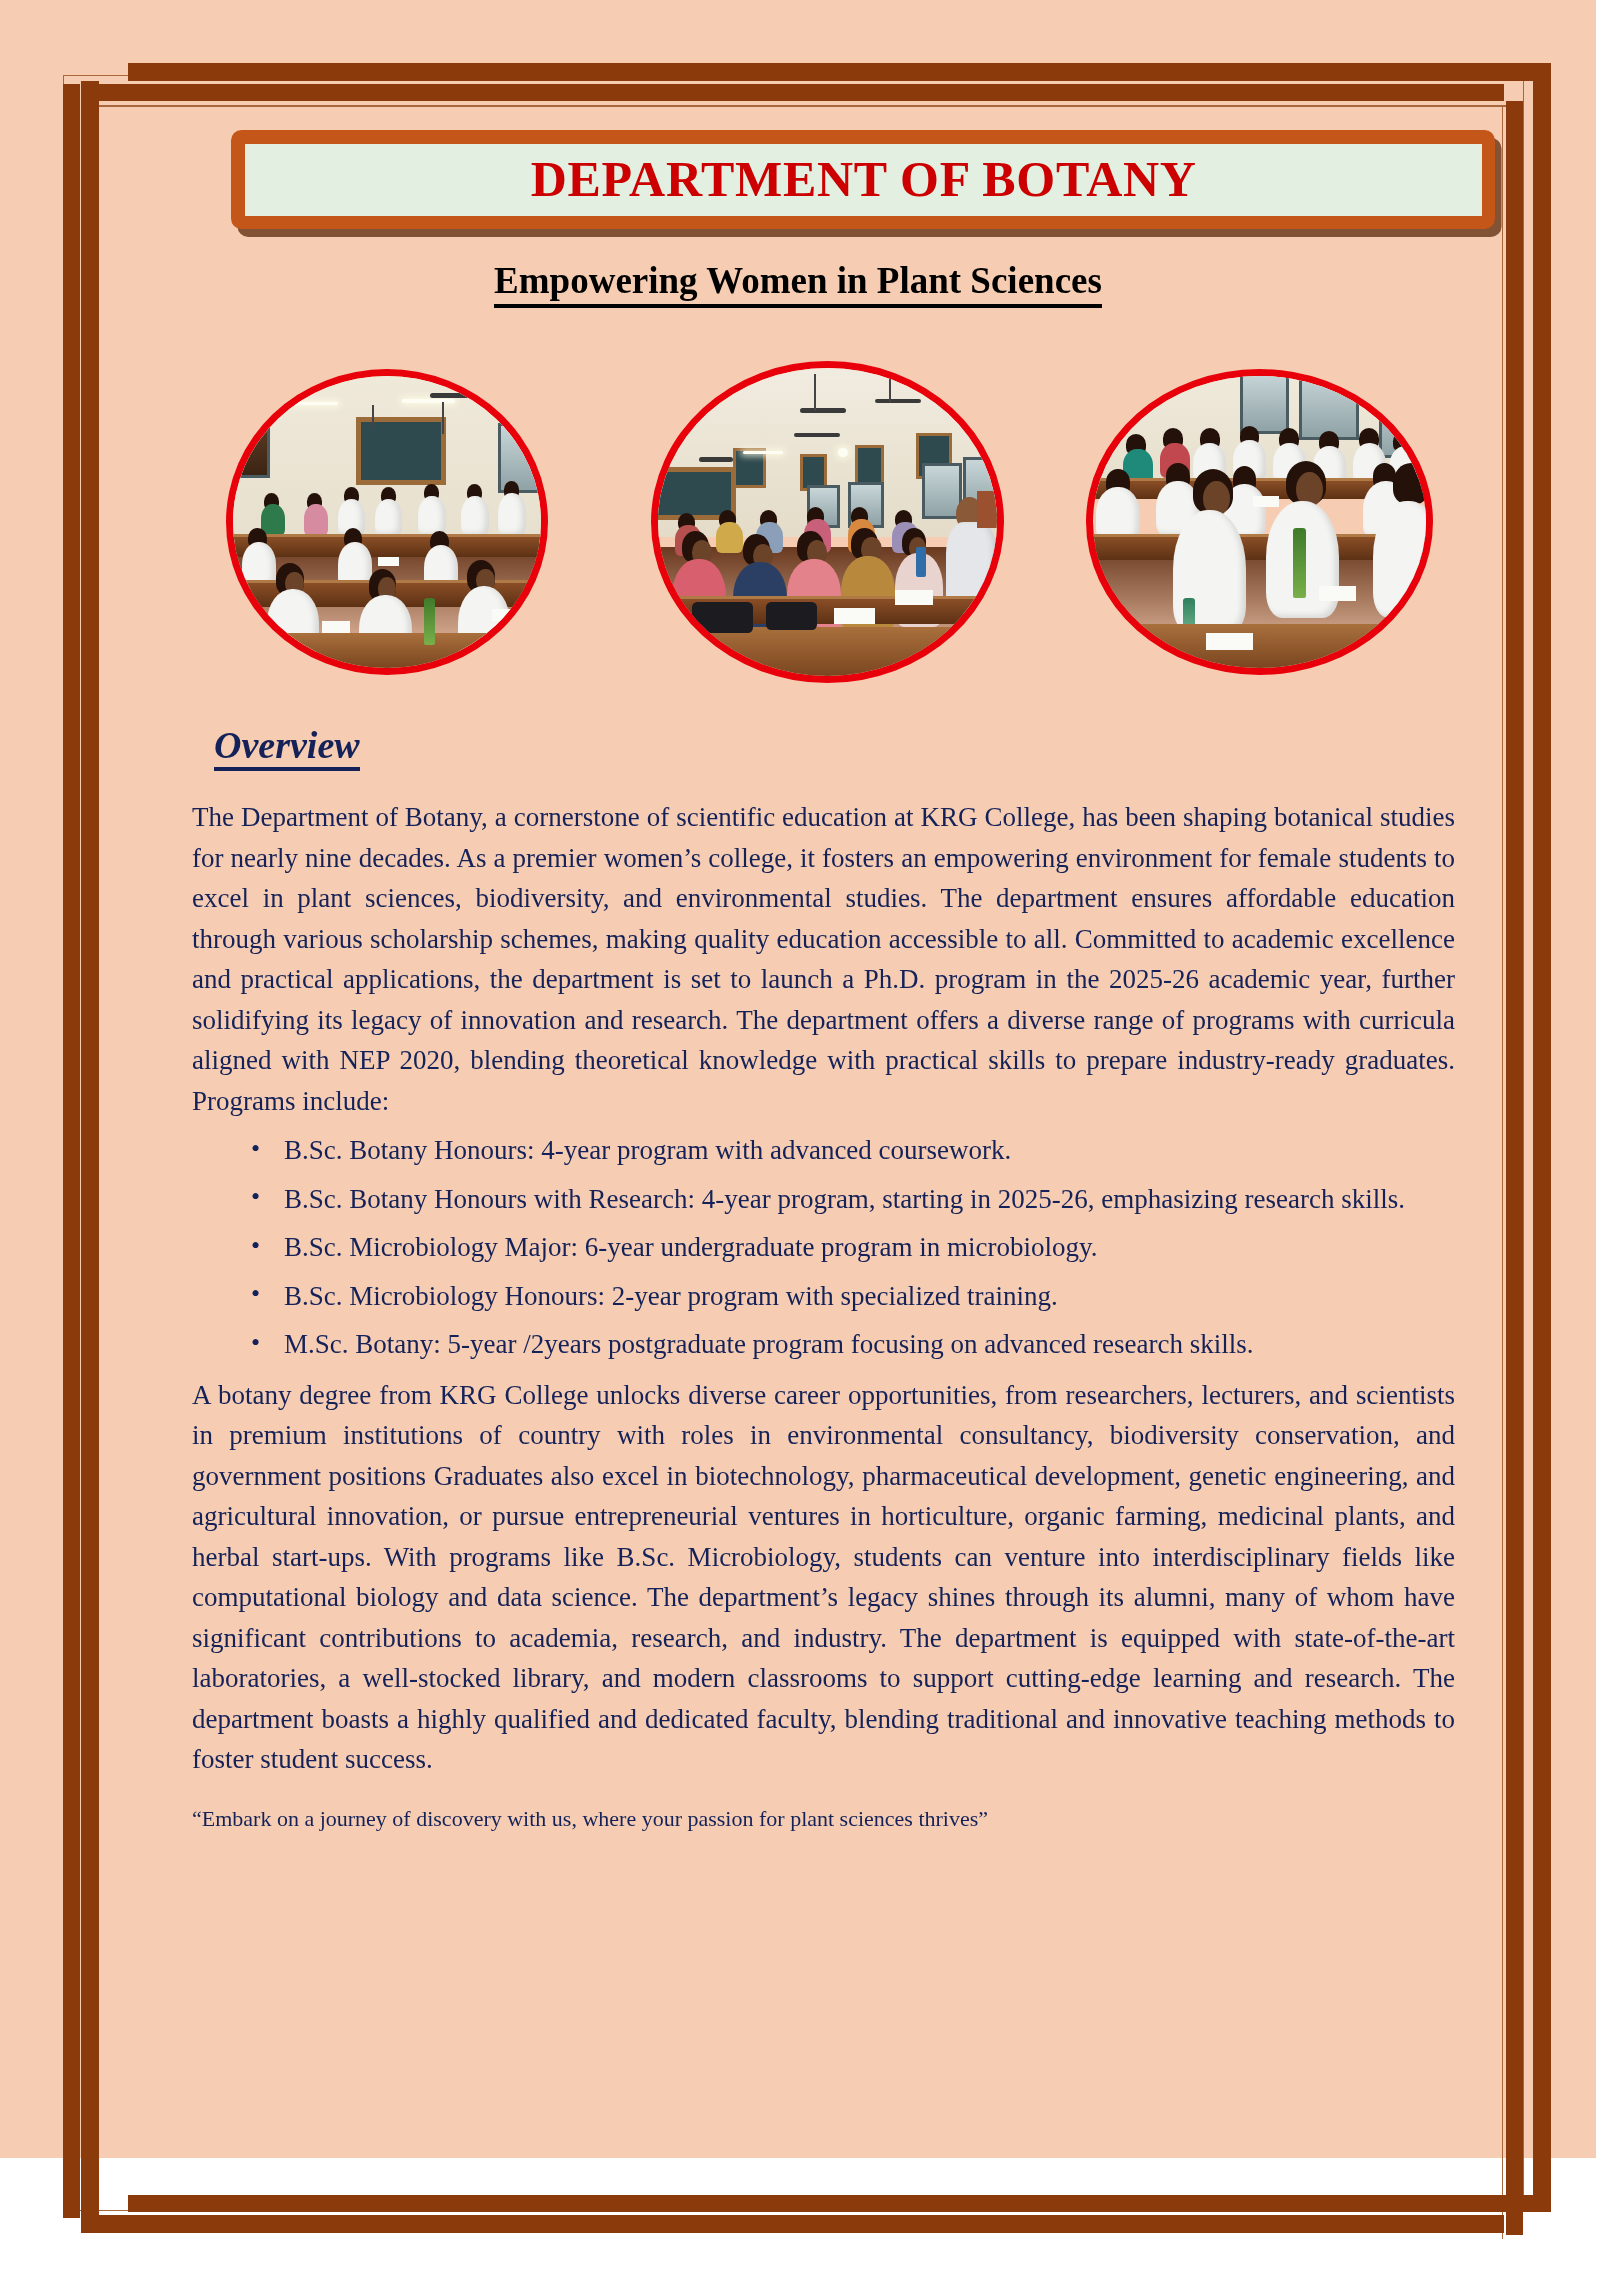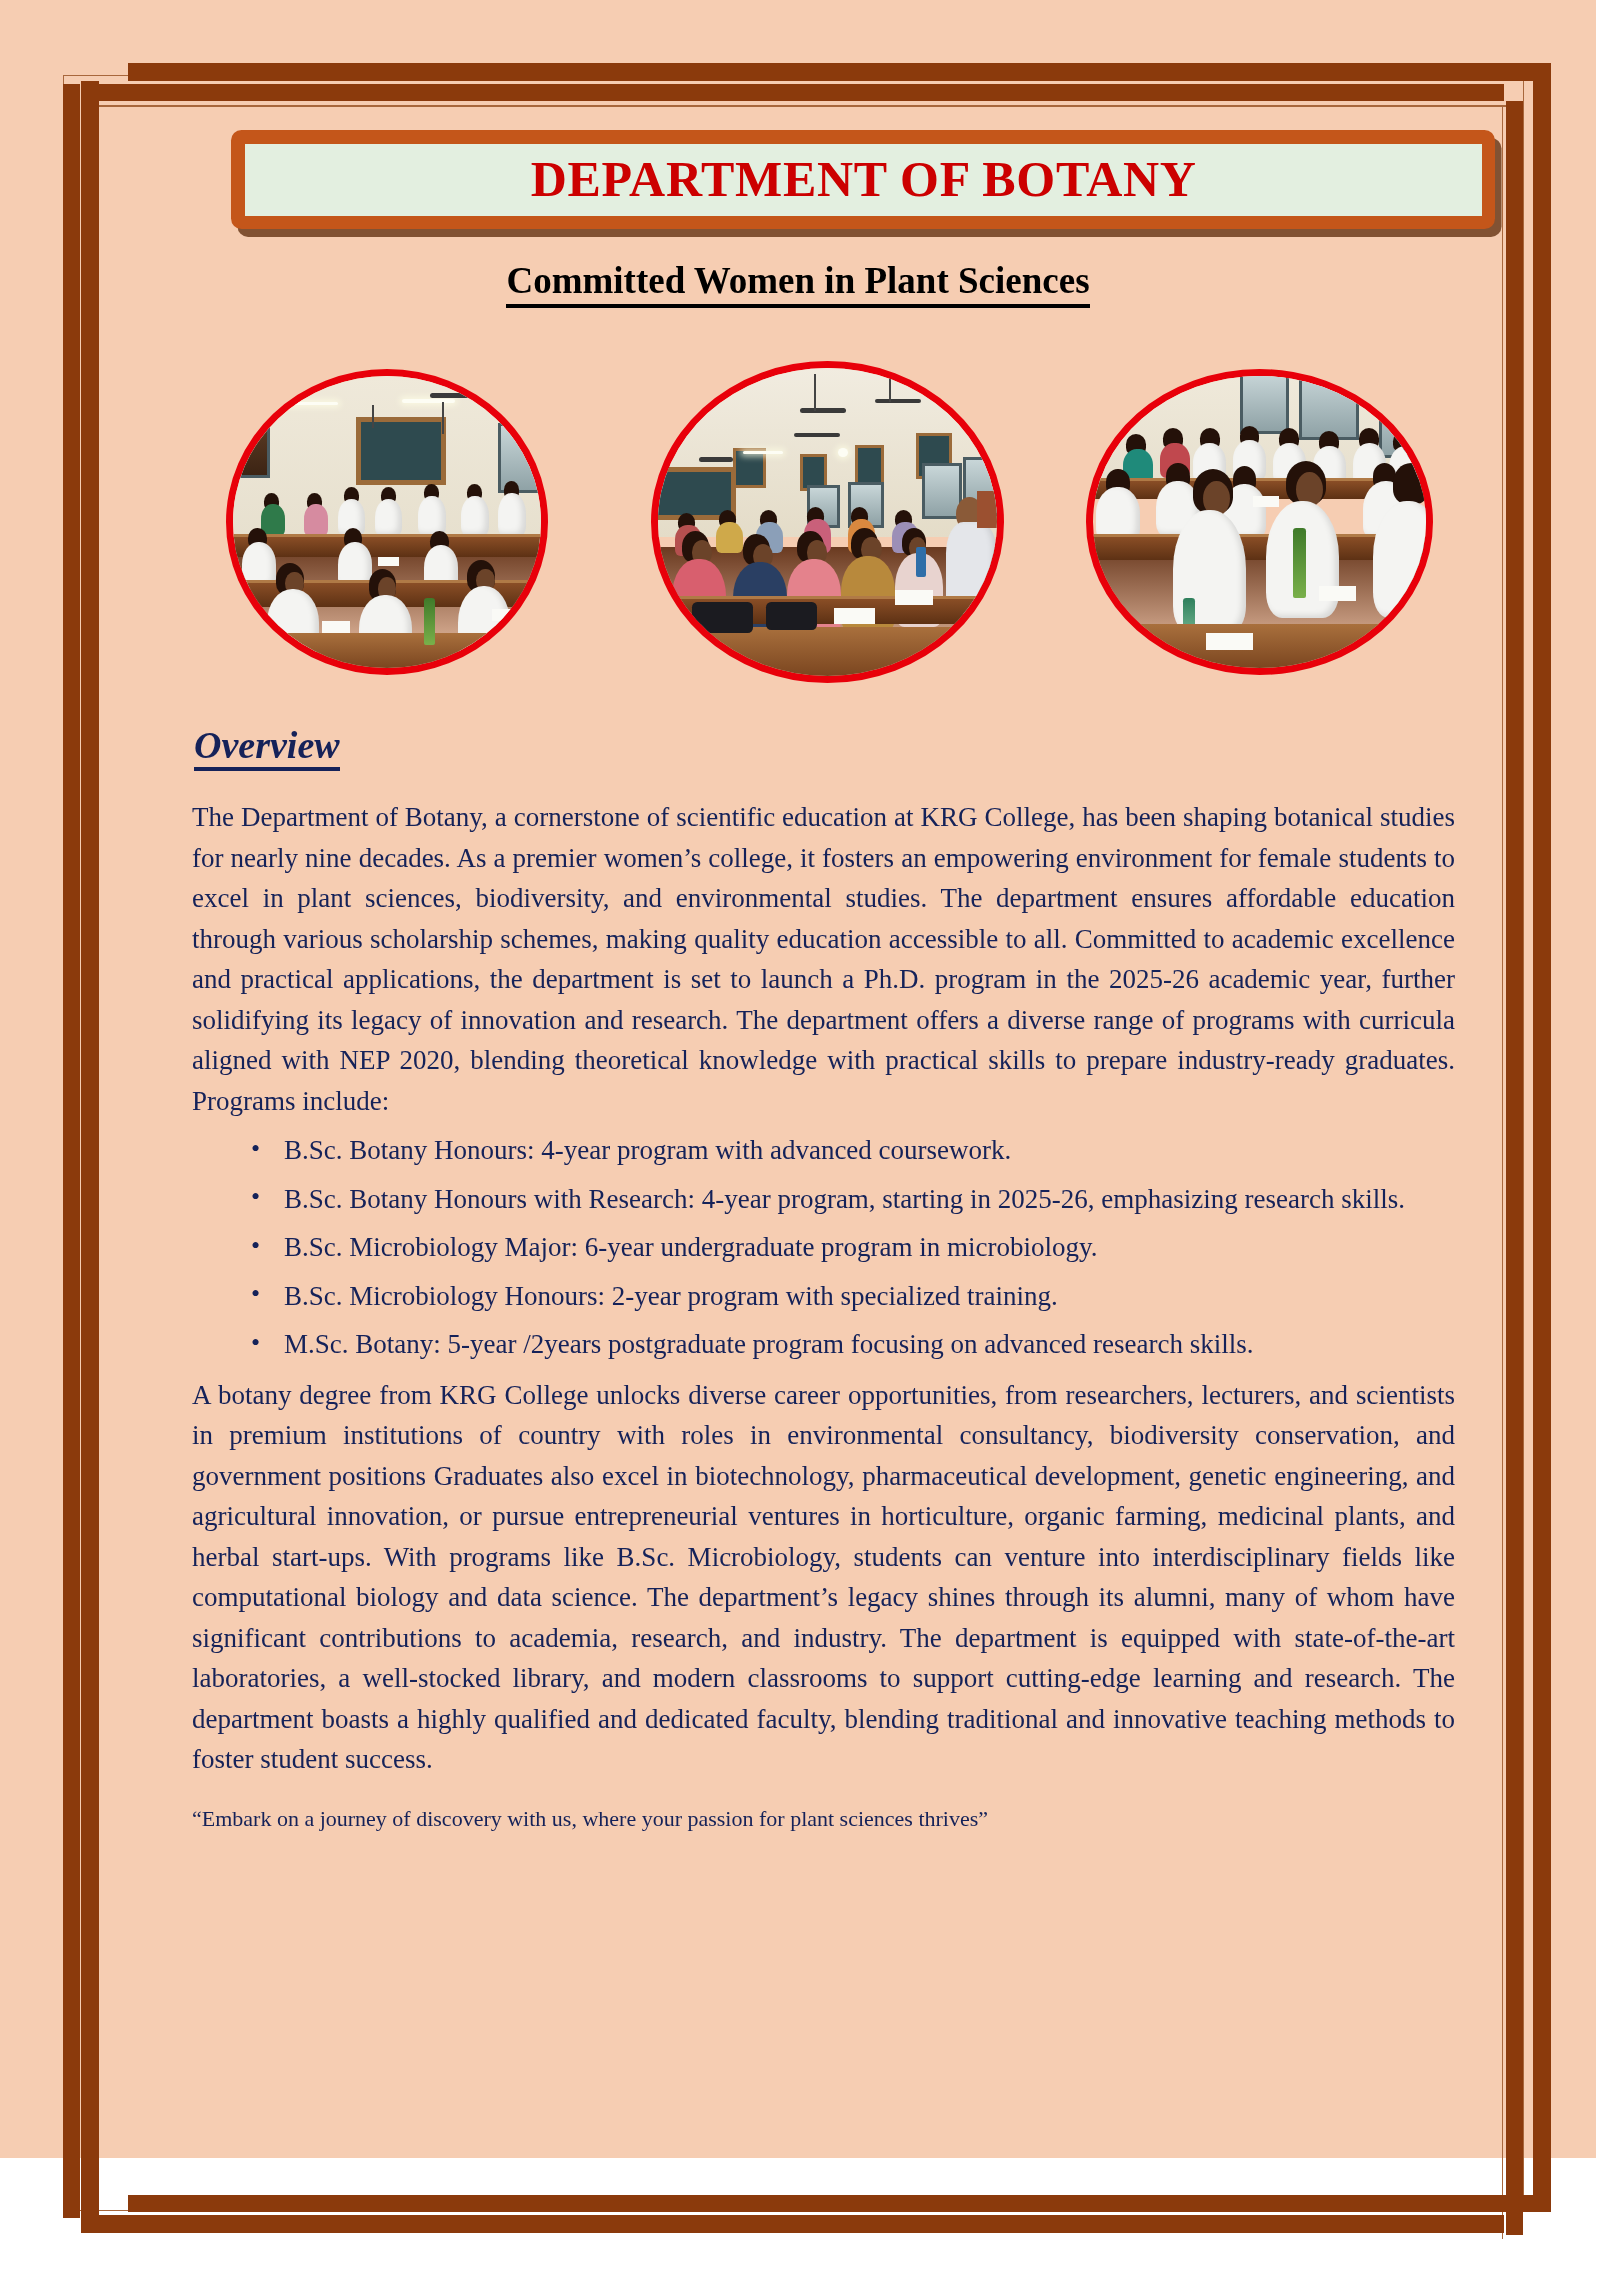--- a/index.html
+++ b/index.html
@@ -150,21 +150,21 @@
     top: 726px;
     width: 1263px;
     color: #152259;
   }
   #overview-heading {
     font-family: "Liberation Serif", "DejaVu Serif", serif;
     font-style: italic;
     font-weight: bold;
     font-size: 38px;
     color: #152259;
-    margin: 0 0 26px 2px;
+    margin: 0 0 26px 22px;
     display: inline-block;
     border-bottom: 4.6px solid #152259;
     padding-bottom: 1.3px;
     line-height: 1.05;
   }
   .body-par {
     font-family: "Liberation Serif", "DejaVu Serif", serif;
     font-size: 27px;
     line-height: 1.50;
     text-align: justify;
@@ -225,21 +225,21 @@
 <div class="frame-bar" id="frame-inner-left"></div>
 <div class="frame-bar" id="frame-inner-right"></div>
 
 <div id="title-banner">
   <div id="title-banner-inner">
     <div id="title-text">DEPARTMENT OF BOTANY</div>
   </div>
 </div>
 
 <div id="subtitle">
-  <span>Committed Women in Plant Sciences</span>
+  <span>Empowering Women in Plant Sciences</span>
 </div>
 
 <div id="photo-strip">
 
   <div class="photo" id="photo-1">
     <div class="photo-canvas">
       <div class="pc-wall"></div>
       <div class="pc-floor"></div>
       <div class="pc-board" style="left:40%; top:14%; width:26%; height:20%;"></div>
       <div class="pc-window" style="left:86%; top:16%; width:16%; height:22%;"></div>

